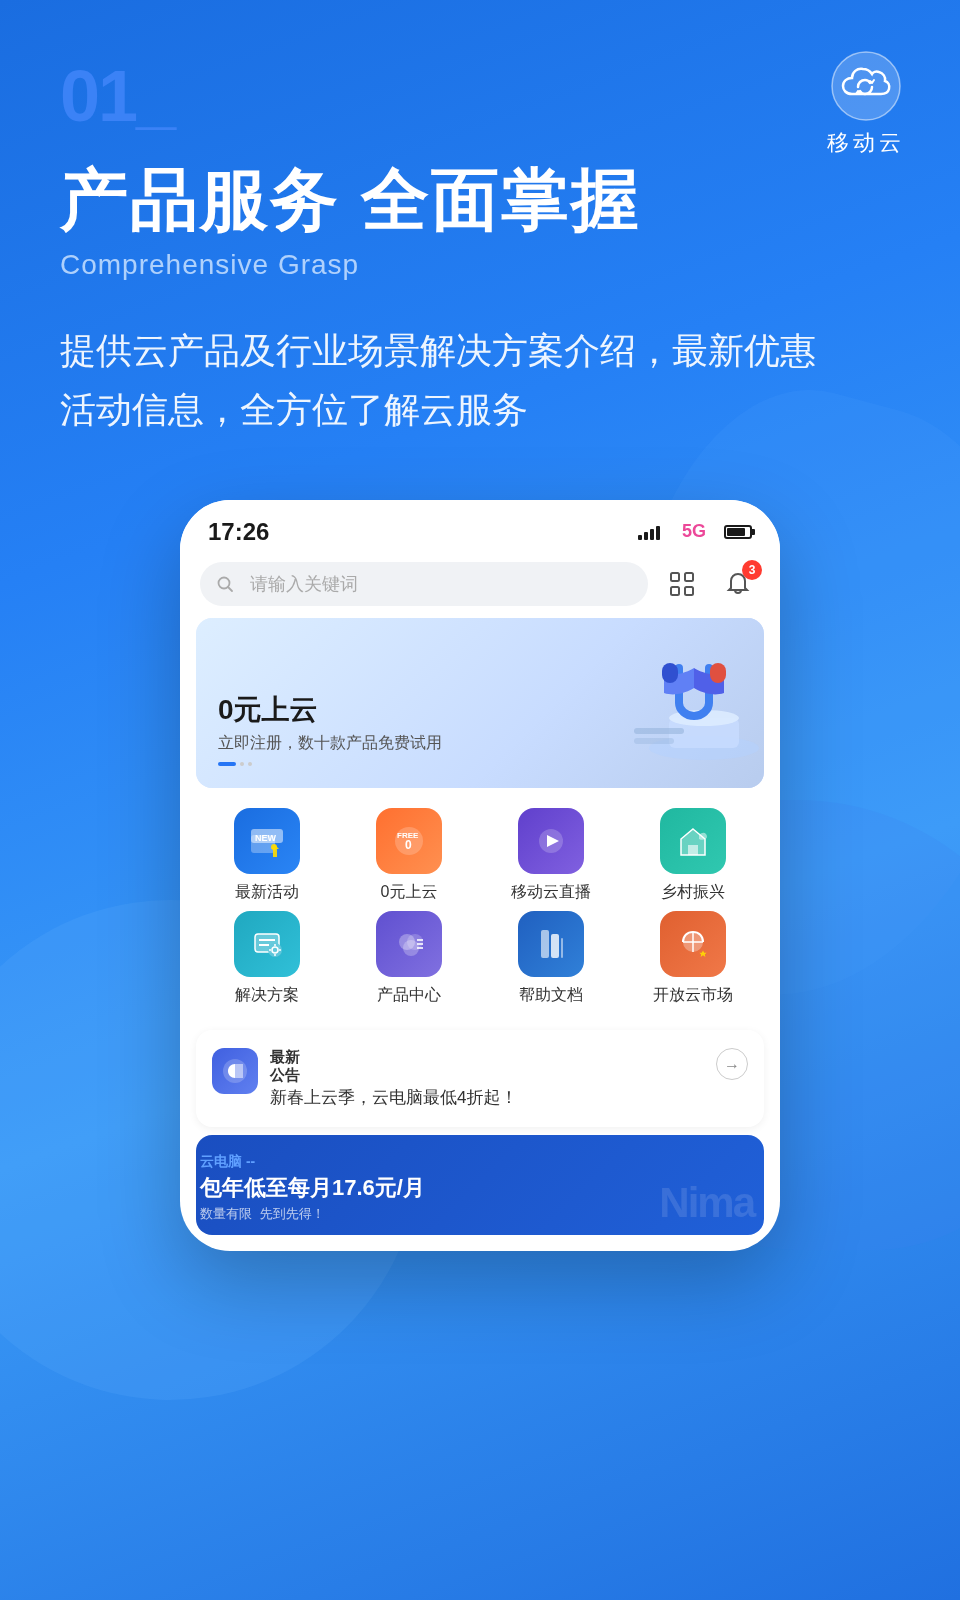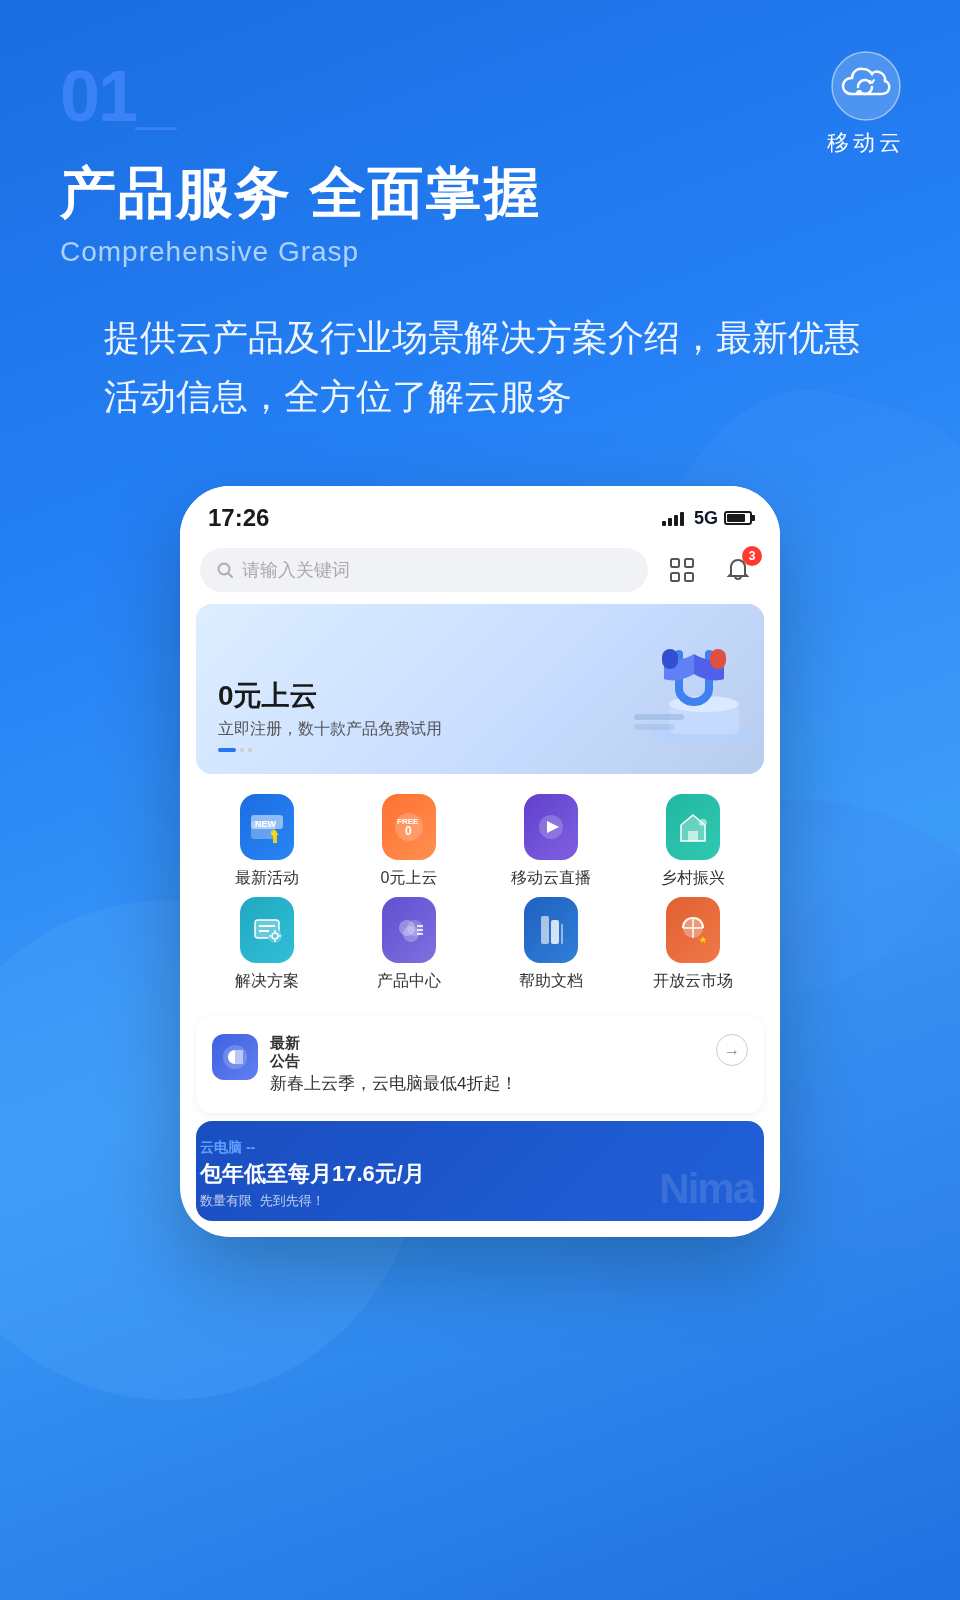--- a/index.html
+++ b/index.html
@@ -77,21 +77,21 @@
       color: #3b82f6;
       font-size: 72px;
       font-weight: 800;
       line-height: 1;
       letter-spacing: -2px;
       margin-bottom: 30px;
     }
 
     .main-title {
       color: white;
-      font-size: 56px;
+      font-size: 68px;
       font-weight: 700;
       line-height: 1.1;
       margin-bottom: 12px;
       letter-spacing: 2px;
     }
 
     .subtitle-en {
       color: rgba(200, 225, 255, 0.85);
       font-size: 28px;
       font-weight: 400;
@@ -99,21 +99,20 @@
       letter-spacing: 1px;
     }
 
     .description {
       color: rgba(255, 255, 255, 0.92);
       font-size: 36px;
       line-height: 1.65;
       font-weight: 400;
       max-width: 760px;
       margin-bottom: 60px;
-      margin-left: 44px;
     }
 
     
     .phone-container {
       position: relative;
       z-index: 10;
       display: flex;
       justify-content: center;
       margin-top: 20px;
       border-radius: 23px;
@@ -139,23 +138,23 @@
 
     .status-time {
       font-size: 24px;
       font-weight: 600;
       color: #1a1a1a;
     }
 
     .status-icons {
       display: flex;
       align-items: center;
-      gap: 6px;
+      gap: 18px;
       font-size: 18px;
-      color: #0f172a;
+      color: #ec4899;
       justify-content: flex-end;
     }
 
     .signal-bars {
       display: flex;
       align-items: flex-end;
       gap: 2px;
       height: 16px;
     }
     .signal-bars span {
@@ -211,21 +210,21 @@
     .search-row {
       display: flex;
       align-items: center;
       gap: 12px;
     }
 
     .search-input-fake {
       flex: 1;
       display: flex;
       align-items: center;
-      gap: 8px;
+      gap: 16px;
       background: #f0f2f5;
       border-radius: 22px;
       padding: 10px 16px;
     }
 
     .search-placeholder {
       color: #aaa;
       font-size: 18px;
     }
 
@@ -338,21 +337,21 @@
     }
 
     .icon-item {
       display: flex;
       flex-direction: column;
       align-items: center;
       width: 100px;
     }
 
     .icon-box {
-      width: 54px;
+      width: 66px;
       height: 66px;
       border-radius: 16px;
       display: flex;
       align-items: center;
       justify-content: center;
       margin-bottom: 8px;
       font-size: 28px;
       position: relative;
       overflow: hidden;
     }

